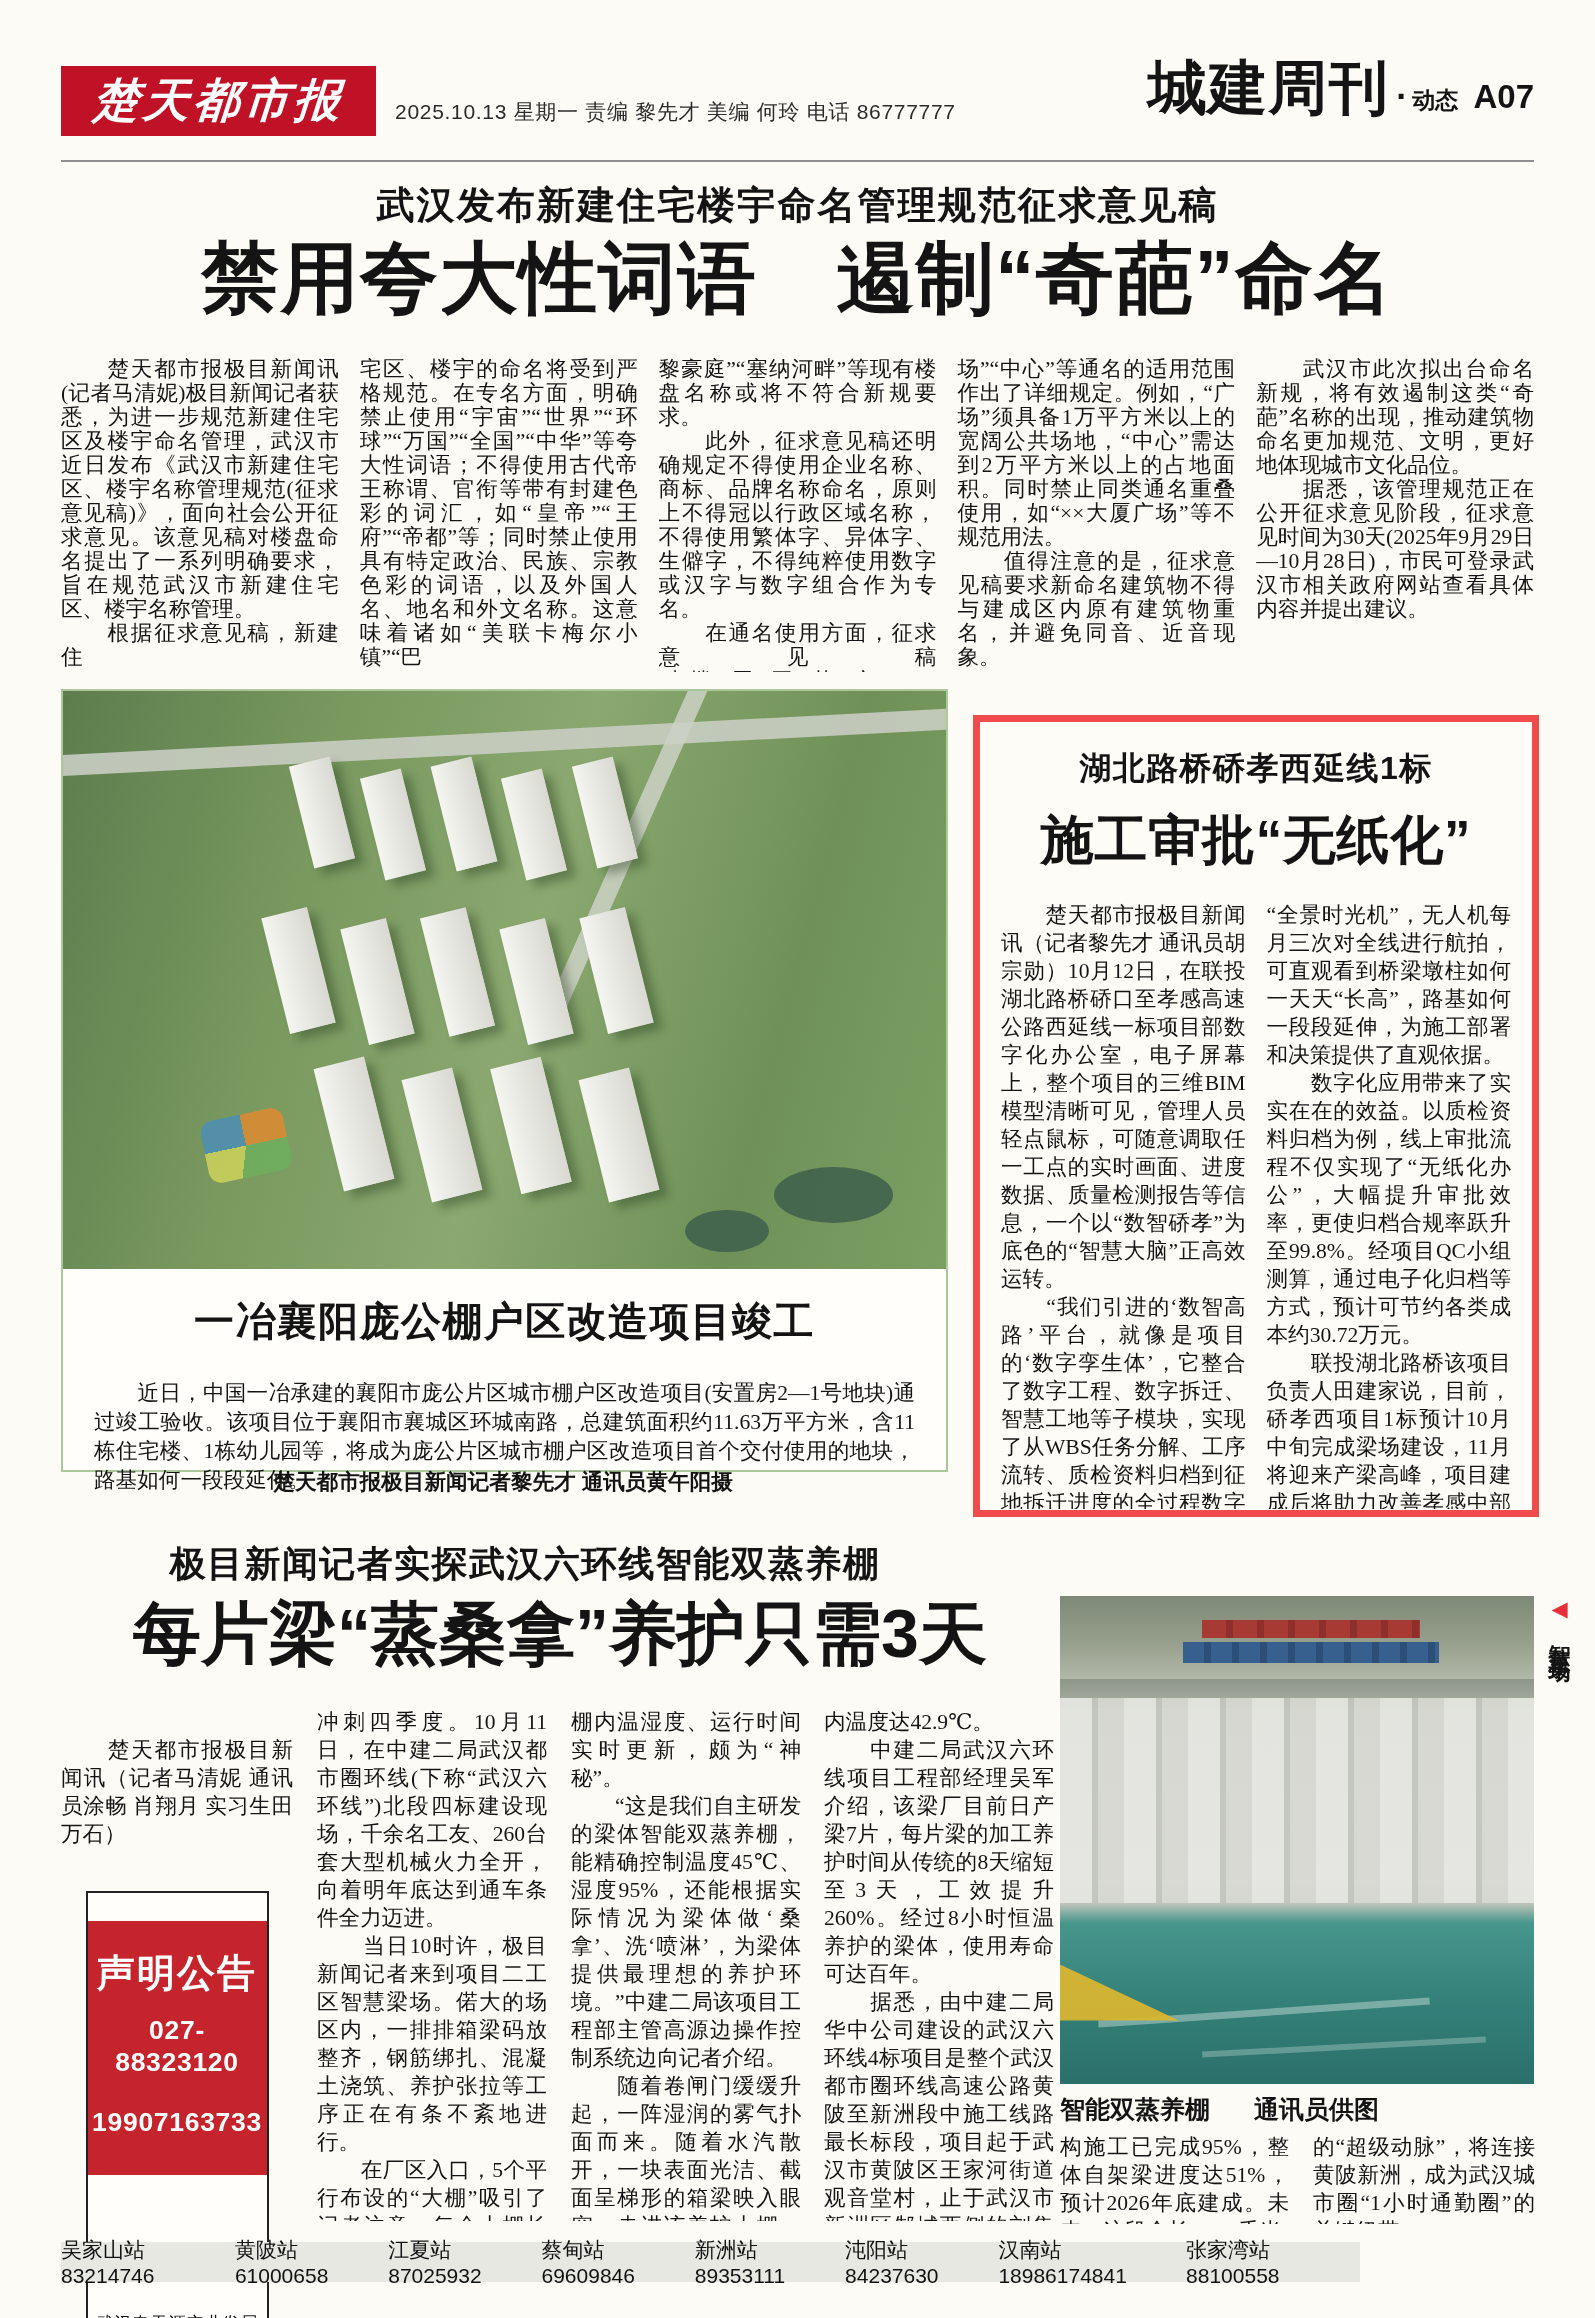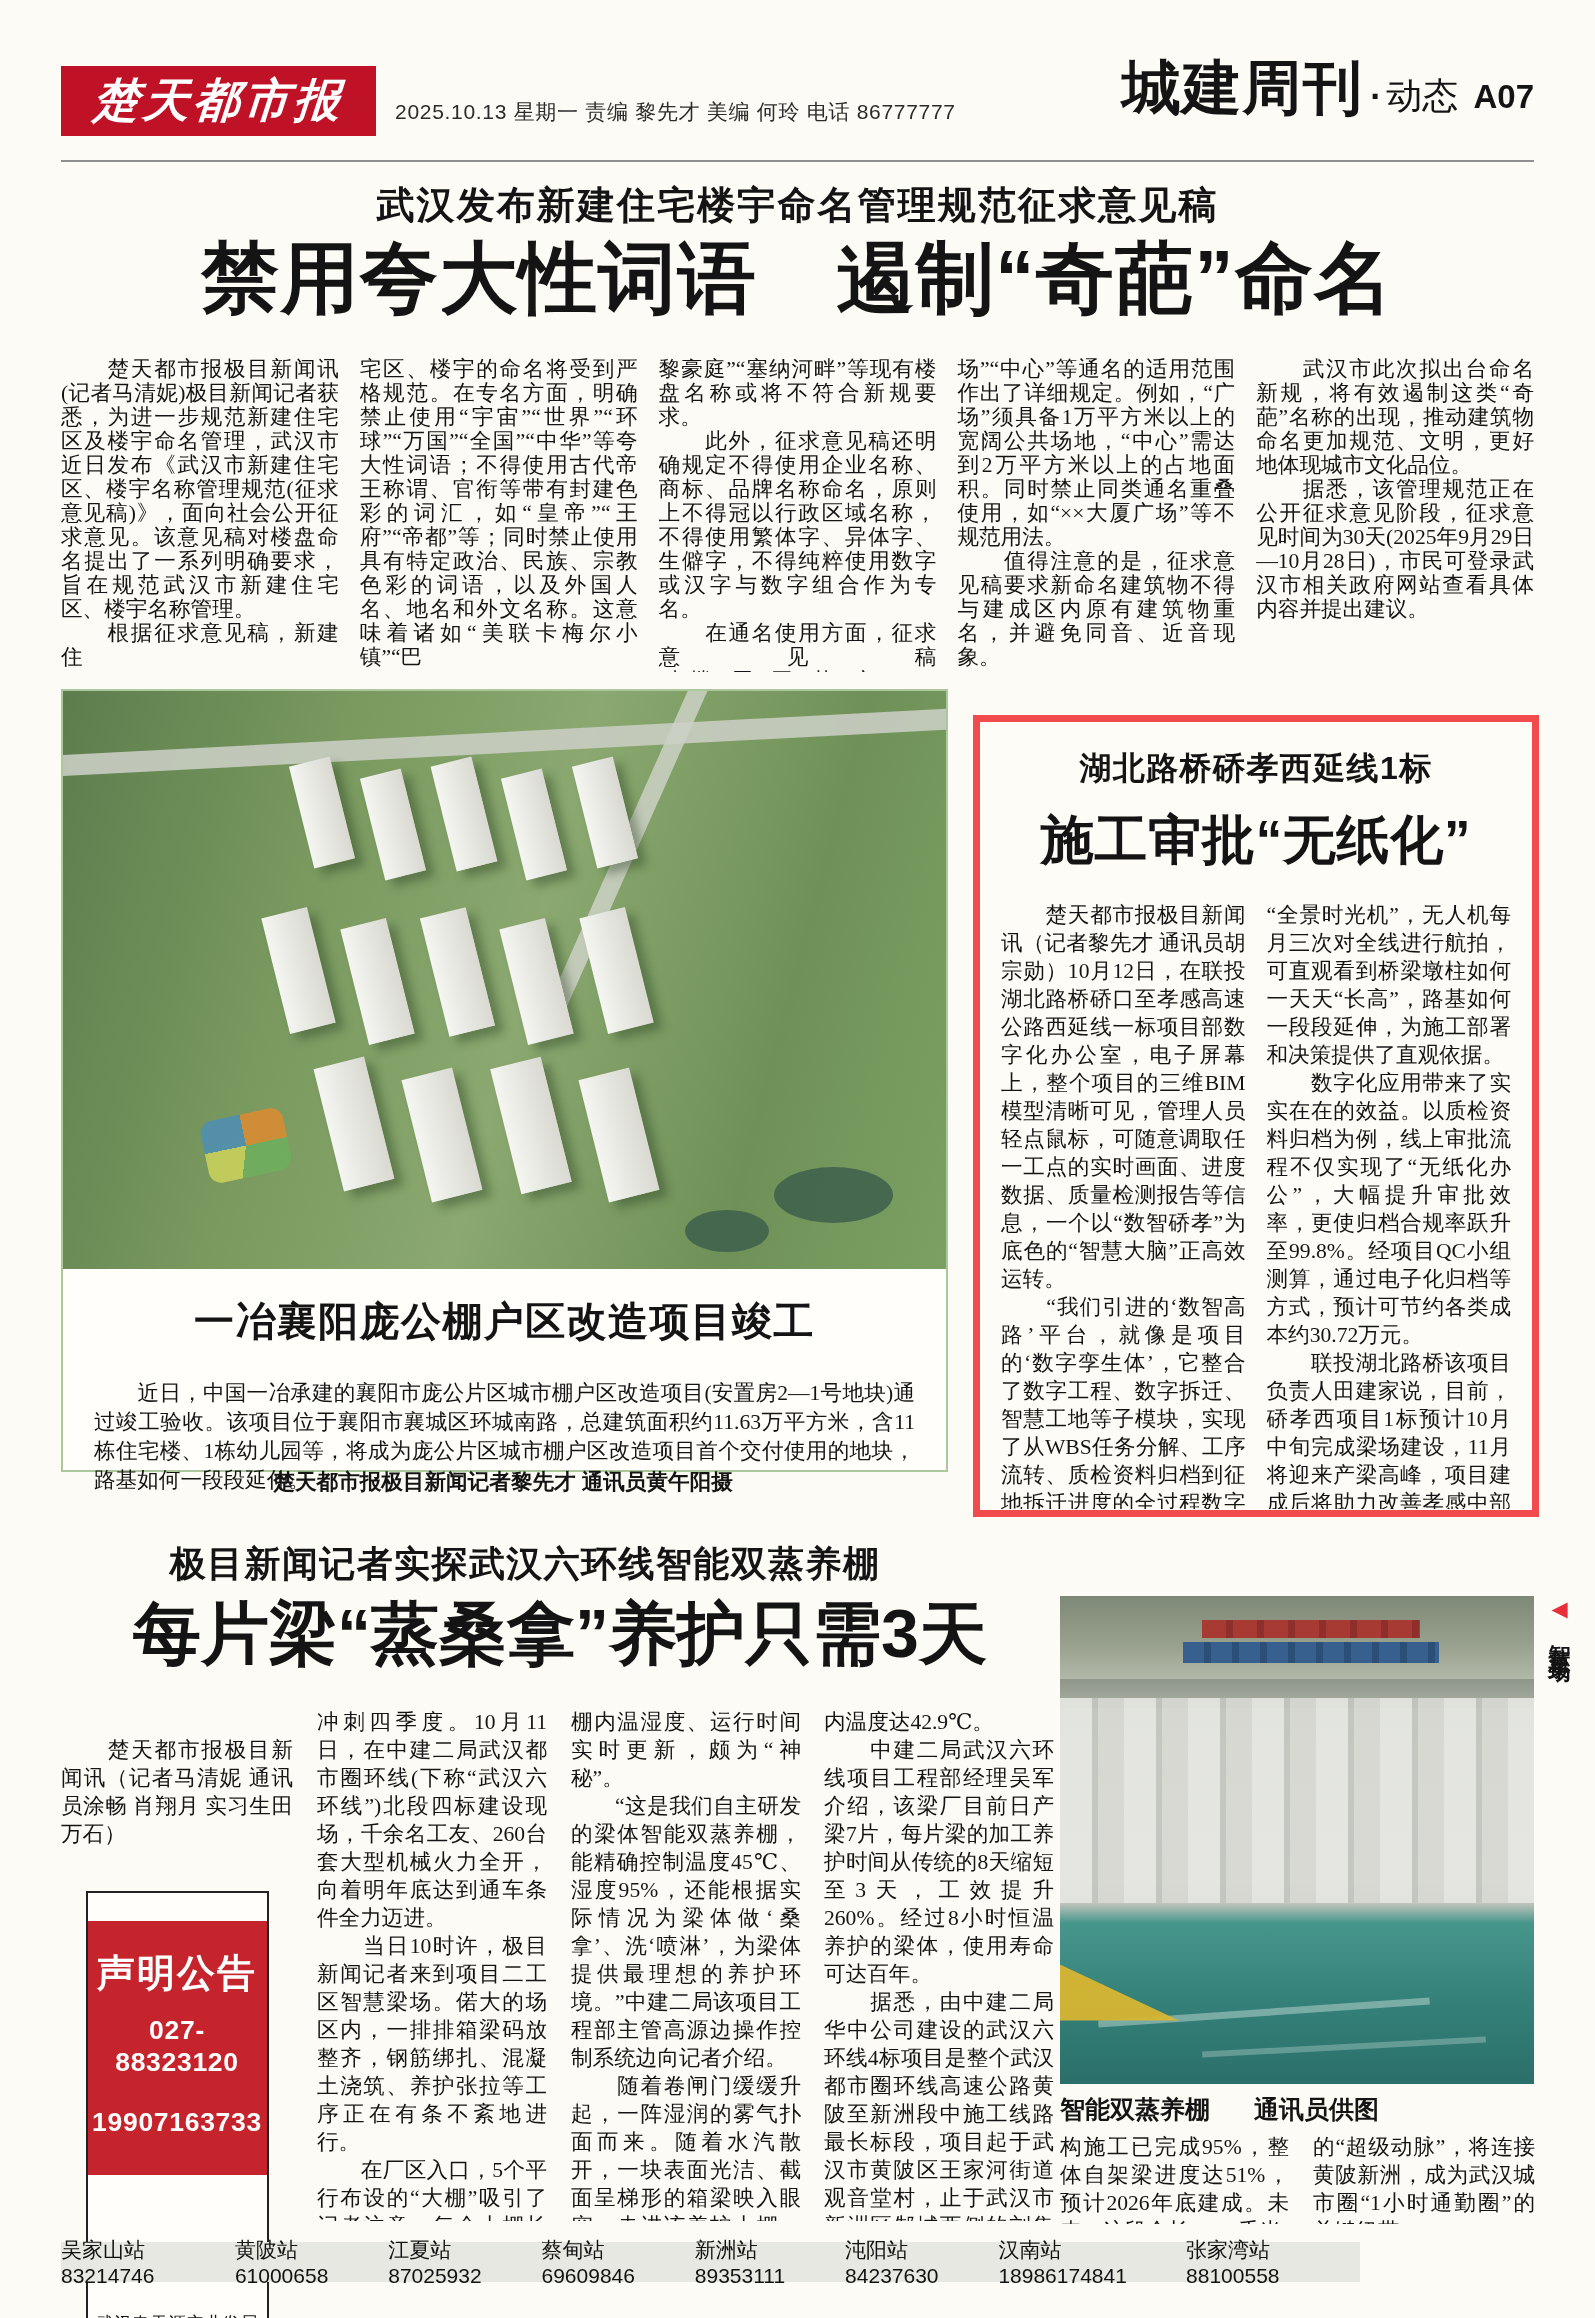--- a/index.html
+++ b/index.html
@@ -14,21 +14,21 @@
 
   
   .logo { left:61px; top:66px; width:315px; height:70px; background:#bf1226;
     display:flex; align-items:center; justify-content:center; }
   .logo-text { color:#fff; font-size:46px; font-weight:bold; font-style:italic;
     letter-spacing:4.2px; transform:skewX(-4deg); }
   .dateline { left:395px; top:98px; font-size:21px; color:#2b2b2b; letter-spacing:0.7px; }
   .masthead { right:61px; top:49px; display:flex; align-items:baseline; }
   .sec-title { font-size:59px; font-weight:900; letter-spacing:1.4px; }
   .sec-sep { font-size:35px; font-weight:900; margin:0 4.2px 0 7px; }
-  .sec-sub { font-size:36px; font-weight:400; }
+  .sec-sub { font-size:23px; font-weight:700; }
   .page-no { font-size:33px; font-weight:700; margin-left:15.3px; }
   .header-rule { left:61px; top:160px; width:1473px; height:2.1px; background:#8f8f8f; }
 
   
   .a1-kicker { left:61px; top:180px; width:1473px; text-align:center;
     font-size:38px; font-weight:700; letter-spacing:2.1px; }
   .a1-headline { left:61px; top:227px; width:1473px; text-align:center;
     font-size:78px; font-weight:900; letter-spacing:1.4px; white-space:nowrap; }
   .a1-cols { left:61px; top:357px; width:1473px; height:315px; display:flex; gap:21px; overflow:hidden; }
   .news-col { flex:1; font-size:21.6px; line-height:24px; text-align:justify;

